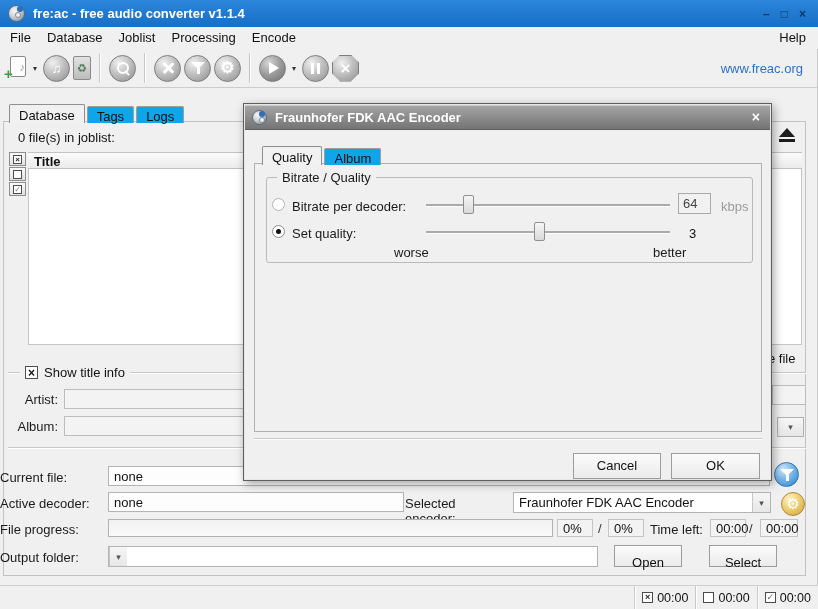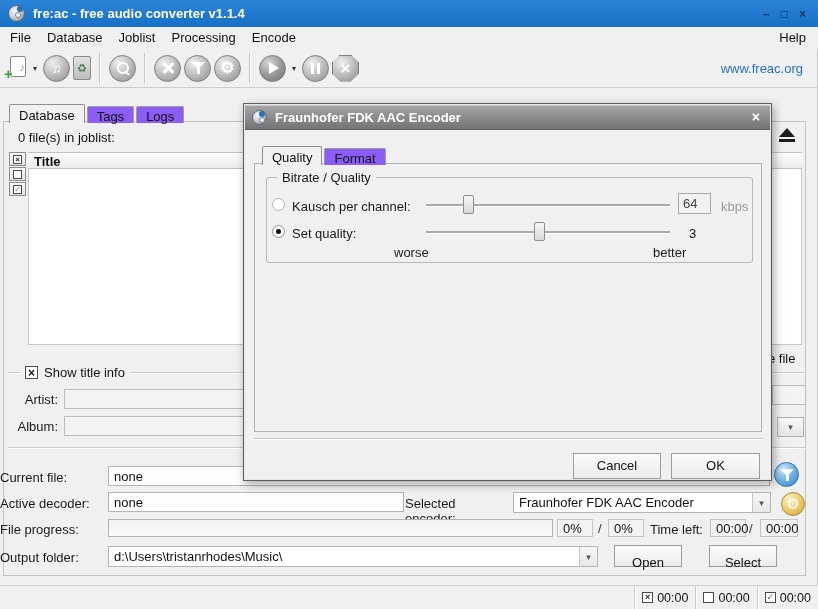--- a/index.html
+++ b/index.html
@@ -60,21 +60,21 @@
   .trash { width:18px; height:24px; background:linear-gradient(#e2e2e2,#bdbdbd); border:1px solid #8a8a8a; border-radius:2px;
     display:flex; align-items:center; justify-content:center; color:#49784d; font-size:11px; cursor:pointer; }
   .trash::before { content:"\267B"; }
   .dd-arrow { width:10px; align-self:center; color:#333; font-size:8px; cursor:pointer; text-align:center; }
   .dd-arrow::before { content:"\25BE"; }
   .tb-link { margin-left:auto; color:#2a71c7; padding-right:10px; cursor:pointer; }
   
   .main-panel { position:absolute; left:3px; top:121px; width:803px; height:455px; border:1px solid #c2c2c2; background:#f0f0f0; }
   .tabs { position:absolute; display:flex; z-index:3; }
   .main-tabs { left:9px; top:104px; }
-  .tab { padding:2px 9px 1px 9px; border:1px solid #9e9e9e; border-bottom:none; background:#8b5cf6; height:17px; margin-top:2px;
+  .tab { padding:2px 9px 1px 9px; border:1px solid #9e9e9e; border-bottom:none; background:#0ea5e9; height:17px; margin-top:2px;
     font-size:13px; cursor:pointer; border-radius:2px 2px 0 0; margin-right:2px; }
   .tab.active { background:#f1f1f1; height:19px; margin-top:0; border-color:#8f8f8f; padding-top:3px; }
   .count-text { position:absolute; left:18px; top:130px; }
   .eject-btn { position:absolute; left:776px; top:128px; width:22px; height:16px; cursor:pointer; }
   .eject-btn .tri { width:0; height:0; border-left:8px solid transparent; border-right:8px solid transparent; border-bottom:9px solid #1c1c1c; margin:0 auto; }
   .eject-btn .bar { width:16px; height:3px; background:#1c1c1c; margin:2px auto 0; }
   
   .gutter-btn { position:absolute; left:9px; width:17px; height:14px; border:1px solid #8d8d8d;
     background:linear-gradient(#fafafa,#e2e2e2); display:flex; align-items:center; justify-content:center; cursor:pointer; }
   .mini-box { width:9px; height:9px; border:1px solid #4c4c4c; background:#fff; font-size:8px; line-height:7px; text-align:center; color:#222; }
@@ -283,21 +283,20 @@
   <span class="sunken" style="left:557px;top:519px;width:36px;">0%</span>
   <span class="slash" style="left:598px;top:521px;">/</span>
   <span class="sunken" style="left:608px;top:519px;width:36px;">0%</span>
   <span class="srow-label" style="left:650px;top:522px;width:56px;text-align:left;">Time left:</span>
   <span class="sunken" style="left:710px;top:519px;width:36px;">00:00</span>
   <span class="slash" style="left:749px;top:521px;">/</span>
   <span class="sunken" style="left:760px;top:519px;width:38px;">00:00</span>
 
   <span class="srow-label" style="top:550px;">Output folder:</span>
   <div class="combo" style="left:108px;top:546px;width:490px;">
-    <span class="val">d:\Users\tristanrhodes\Music\</span>
     <span class="btn"></span>
   </div>
   <span class="btn93" style="left:614px;top:545px;width:68px;height:22px;">Open</span>
   <span class="btn93" style="left:709px;top:545px;width:68px;height:22px;">Select</span>
 
   <div class="statusbar">
     <span class="sb-timers">
       <span class="sb-cell">
         <span class="sb-box x"></span>
         <span>00:00</span>
@@ -314,30 +313,30 @@
   </div>
 
   <div class="dialog">
     <div class="dlg-title">
       <span class="disc" style="width:15px;height:15px;"></span>
       <span class="t">Fraunhofer FDK AAC Encoder</span>
       <span class="dlg-close">×</span>
     </div>
     <div class="tabs dlg-tabs">
       <span class="tab active">Quality</span>
-      <span class="tab">Format</span>
+      <span class="tab">Album</span>
     </div>
     <div class="dlg-panel"></div>
 
     <div class="groupbox">
       <span class="gtitle">Bitrate / Quality</span>
     </div>
 
     <span class="radio disabled" style="left:28px;top:94px;"></span>
-    <span class="dlg-label" style="left:48px;top:95px;">Kausch per channel:</span>
+    <span class="dlg-label" style="left:48px;top:95px;">Bitrate per decoder:</span>
     <span class="slider-track" style="left:182px;top:100px;width:244px;"></span>
     <span class="slider-handle" style="left:219px;top:91px;"></span>
     <input class="val-box" value="64" style="">
     <span class="unit">kbps</span>
 
     <span class="radio checked" style="left:28px;top:121px;"></span>
     <span class="dlg-label" style="left:48px;top:122px;">Set quality:</span>
     <span class="slider-track" style="left:182px;top:127px;width:244px;"></span>
     <span class="slider-handle" style="left:290px;top:118px;"></span>
     <span class="qval">3</span>

